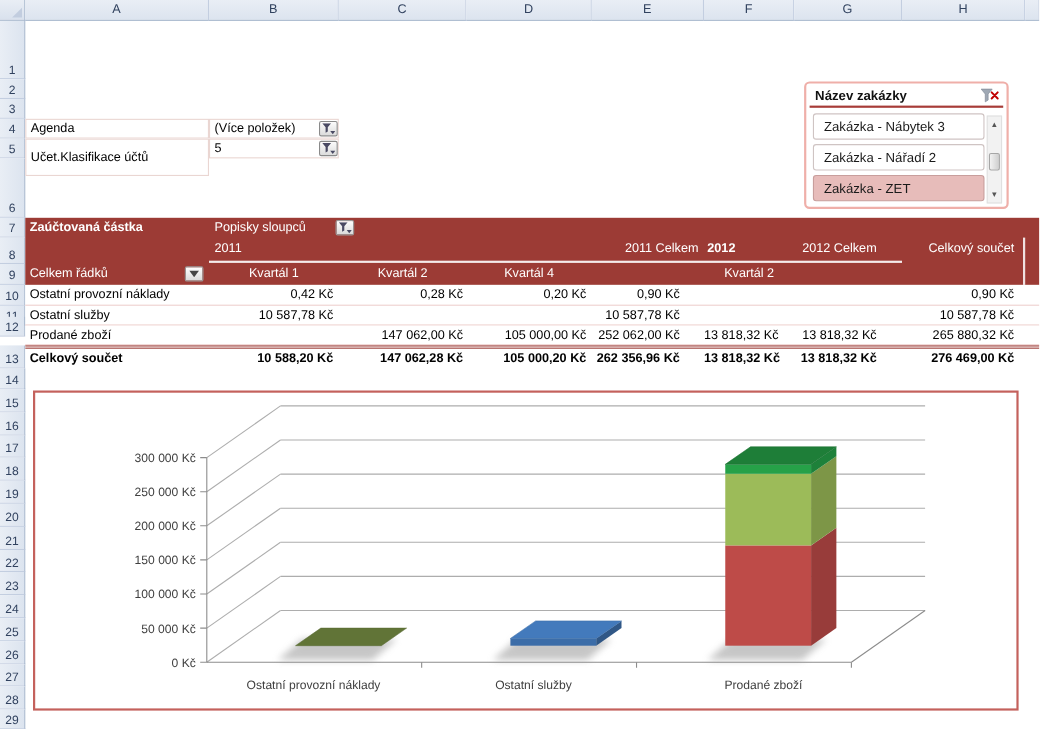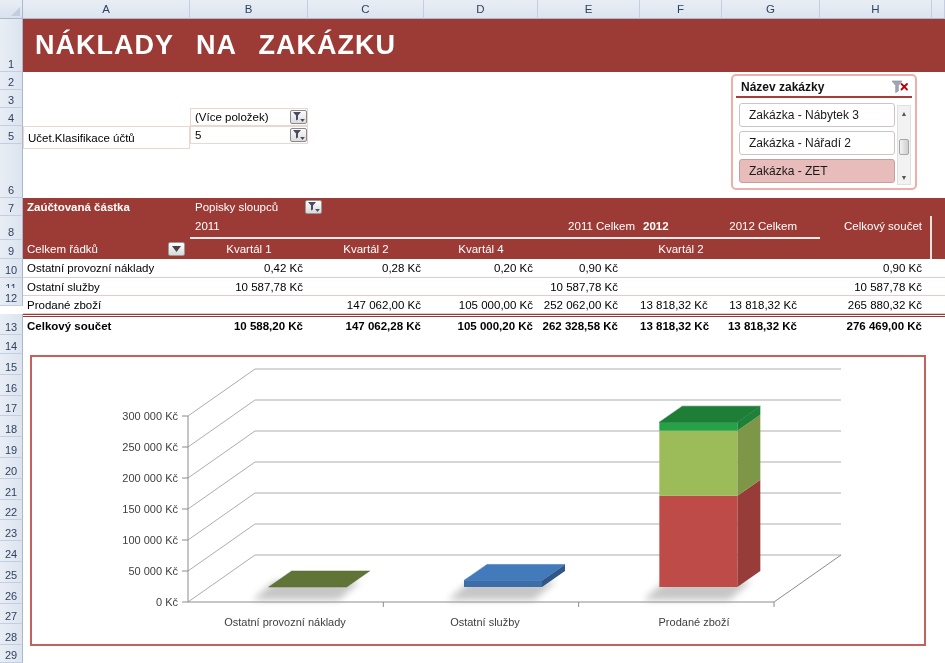--- a/index.html
+++ b/index.html
@@ -100,25 +100,25 @@
       <div class="rowhead" style="top: 499.6px; height: 20.8px;">22</div>
       <div class="rowhead" style="top: 520.4px; height: 20.8px;">23</div>
       <div class="rowhead" style="top: 541.2px; height: 20.8px;">24</div>
       <div class="rowhead" style="top: 562px; height: 20.8px;">25</div>
       <div class="rowhead" style="top: 582.8px; height: 20.8px;">26</div>
       <div class="rowhead" style="top: 603.6px; height: 20.8px;">27</div>
       <div class="rowhead" style="top: 624.4px; height: 20.8px;">28</div>
       <div class="rowhead" style="top: 645.2px; height: 18px;">29</div>
     </div>
 
-  <div class="banner">NÁKLADY NA ZAKÁZKU</div>
 
   <div class="rfilters">
+    <div class="fcell" style="left:0;top:0;width:167px;height:18px;">Agenda</div>
     <div class="fcell" style="left:167px;top:0;width:118px;height:18px;">(Více položek)</div>
-    <div class="fcell" style="left:0;top:18px;width:167px;height:23px;">Učet.Klasifikace účtů</div>
+    <div class="fcell" style="left:0;top:18px;width:167px;height:34px;">Učet.Klasifikace účtů</div>
     <div class="fcell" style="left:167px;top:18px;width:118px;height:18px;">5</div>
     <div class="fbtn" style="left:267px;top:2px;">
       <svg width="13" height="11" viewBox="0 0 13 11">
         <polygon points="1,0 9,0 6,3.6 6,7.5 4,8.6 4,3.6" fill="#4A4A63"></polygon>
         <polygon points="8.2,7 12.8,7 10.5,10" fill="#4A4A63"></polygon>
       </svg>
     </div>
     <div class="fbtn" style="left:267px;top:20px;">
       <svg width="13" height="11" viewBox="0 0 13 11">
         <polygon points="1,0 9,0 6,3.6 6,7.5 4,8.6 4,3.6" fill="#4A4A63"></polygon>
@@ -203,21 +203,21 @@
           <div class="c" style="width: 102px; text-align: right; padding-right: 22px;">252 062,00 Kč</div>
           <div class="c" style="width: 82px; text-align: right; padding-right: 22px;">13 818,32 Kč</div>
           <div class="c" style="width: 98px; text-align: right; padding-right: 23px;">13 818,32 Kč</div>
           <div class="c" style="width: 112px; text-align: right; padding-right: 10px;">265 880,32 Kč</div>
         </div>
         <div class="prow total" style="height: 21px;">
           <div class="c" style="width: 167px; padding-left: 4px;">Celkový součet</div>
           <div class="c" style="width: 118px; text-align: right; padding-right: 5px;">10 588,20 Kč</div>
           <div class="c" style="width: 116px; text-align: right; padding-right: 3px;">147 062,28 Kč</div>
           <div class="c" style="width: 114px; text-align: right; padding-right: 5px;">105 000,20 Kč</div>
-          <div class="c" style="width: 102px; text-align: right; padding-right: 22px;">262 328,58 Kč</div>
+          <div class="c" style="width: 102px; text-align: right; padding-right: 22px;">262 356,96 Kč</div>
           <div class="c" style="width: 82px; text-align: right; padding-right: 22px;">13 818,32 Kč</div>
           <div class="c" style="width: 98px; text-align: right; padding-right: 23px;">13 818,32 Kč</div>
           <div class="c" style="width: 112px; text-align: right; padding-right: 10px;">276 469,00 Kč</div>
         </div>
       </div>
   </div>
 
   <div class="chartbox">
     <svg id="chartSvg" width="892" height="287" viewBox="0 0 892 287">
         <defs>

